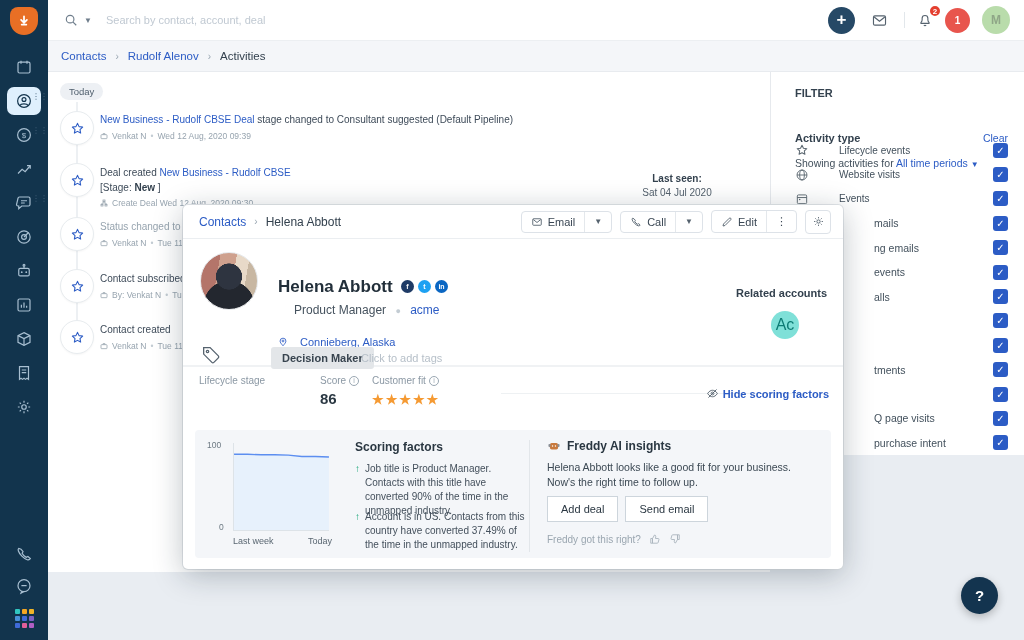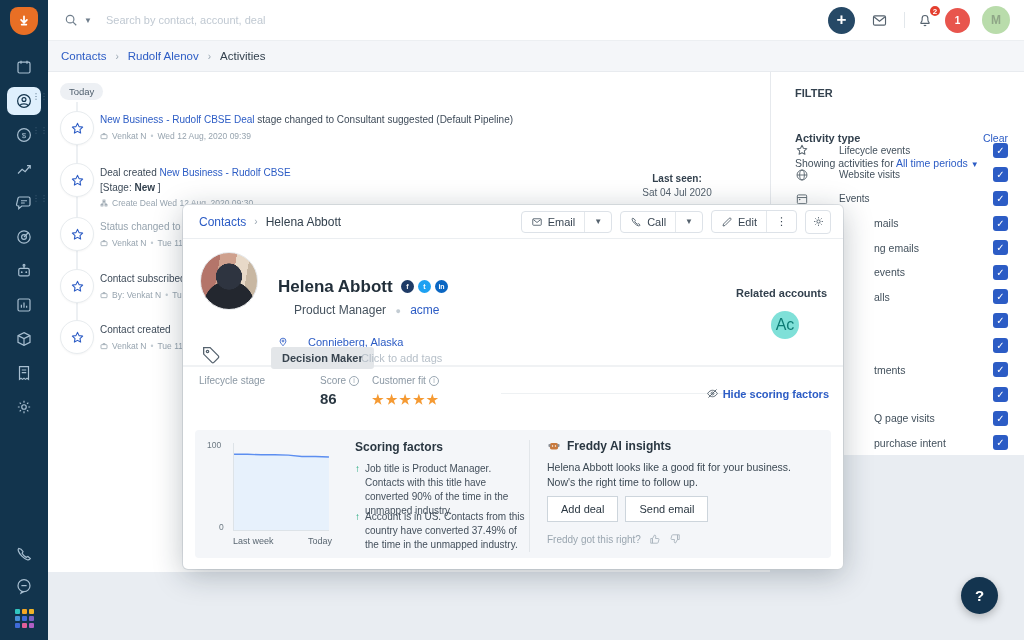--- a/index.html
+++ b/index.html
@@ -97,21 +97,21 @@
                radial-gradient(circle at 50% 95%, #23272f 0 42%, transparent 43%),
                linear-gradient(100deg,#b4756a 0 30%, #cfa18e 30% 55%, #e8d9c8 55% 75%, #c8b7a2 75%);
     border:1px solid #e6e9ec; }
   .m-name { position:absolute; left:95px; top:38px; font-size:17px; font-weight:bold; color:#222f3a; }
   .m-socials { position:absolute; left:218px; top:41px; display:flex; gap:4px; }
   .soc { width:13px; height:13px; border-radius:50%; color:#fff; font-size:7px; font-weight:bold; display:flex; align-items:center; justify-content:center; cursor:pointer; }
   .soc.fb { background:#1f3b66; } .soc.tw { background:#1da1f2; } .soc.li { background:#0a66c2; }
   .m-title-row { position:absolute; left:111px; top:64px; font-size:12px; color:#45525e; }
   .m-title-row .dot { color:#c3ccd3; margin:0 6px; font-size:9px; }
   .m-title-row .acme { color:#2c5cc5; cursor:pointer; }
-  .m-loc { position:absolute; left:95px; top:97px; font-size:11px; color:#2c5cc5; display:flex; align-items:center; gap:20px; cursor:pointer; }
+  .m-loc { position:absolute; left:95px; top:97px; font-size:11px; color:#2c5cc5; display:flex; align-items:center; gap:12px; cursor:pointer; }
   .m-tag-icon { position:absolute; left:17px; top:105px; color:#55626e; }
   .m-tag-pill { position:absolute; left:88px; top:108px; background:#e3e6e9; border-radius:3px; font-size:11px; color:#38444f; font-weight:bold; padding:5px 11px; cursor:pointer; }
   .m-tag-add { position:absolute; left:178px; top:113px; font-size:11px; color:#b7c0c9; cursor:text; }
   .m-rel-label { position:absolute; left:553px; top:48px; font-size:11px; font-weight:bold; color:#33414e; }
   .m-rel-av { position:absolute; left:562px; top:72px; width:28px; height:28px; border-radius:50%; background:#7fe0d8; color:#0c7b74; font-size:16px; display:flex; align-items:center; justify-content:center; cursor:pointer;margin-left:26px; }
 
   .m-div { height:2px; background:#f0f2f4; }
   .m-life { position:relative; height:58px; }
   .life-label { position:absolute; top:8px; font-size:10px; color:#8b98a4; }
   .life-val { position:absolute; top:23px; font-size:15px; font-weight:bold; color:#2a3742; }

